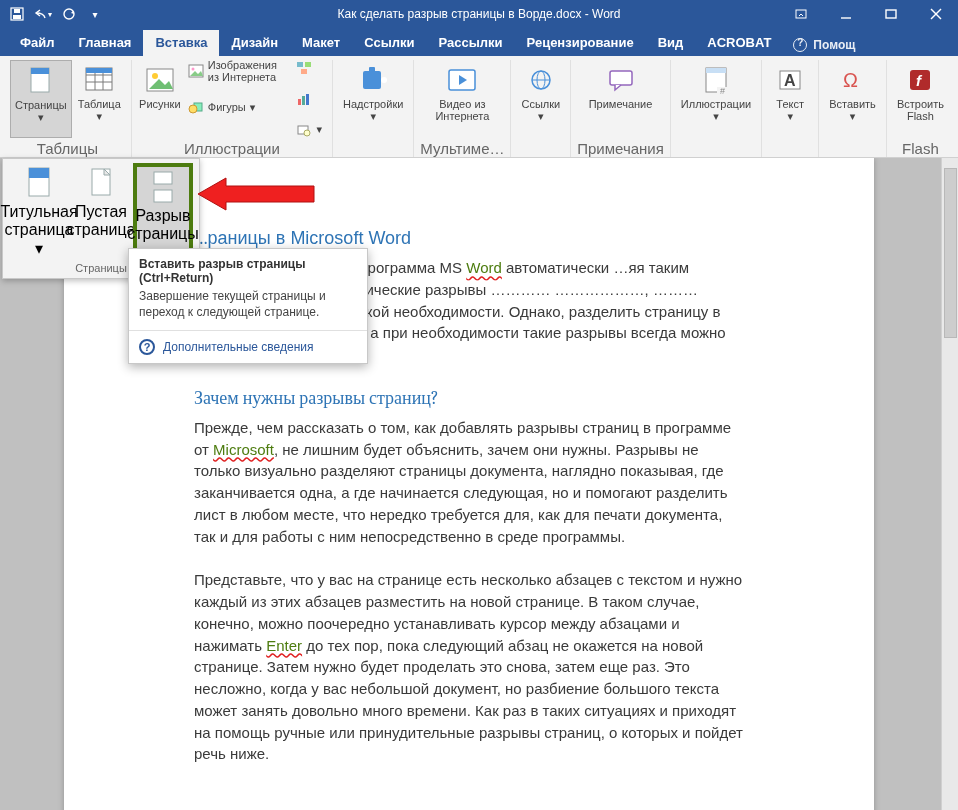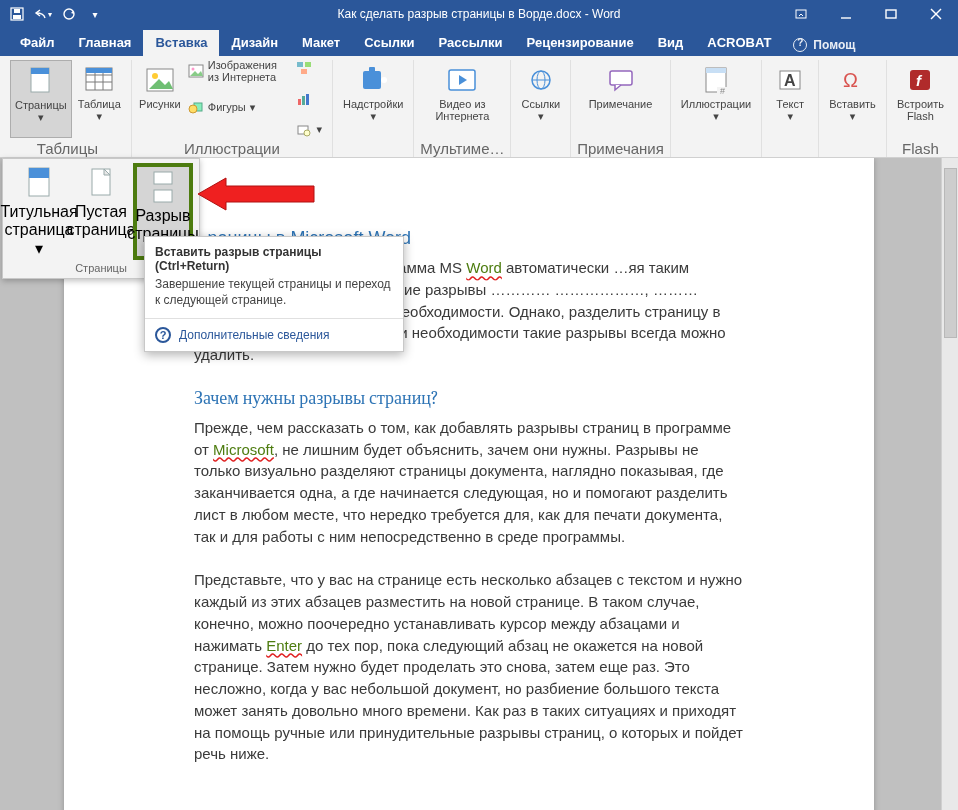--- a/index.html
+++ b/index.html
@@ -38,21 +38,21 @@
 
   
   .subribbon { position:absolute; left:2px; top:158px; background:#f3f3f3; border:1px solid #c8c8c8; box-shadow:0 2px 6px rgba(0,0,0,.25); padding:4px 6px 2px; display:flex; flex-direction:column; align-items:center; z-index:20;}
   .subribbon .items{display:flex; gap:2px;}
   .subribbon .glabel{font-size:11px; color:#666; padding:2px 0;}
   .srbtn { display:flex; flex-direction:column; align-items:center; width:60px; padding:2px 2px; text-align:center;}
   .srbtn .ic{width:28px; height:36px; margin-bottom:2px; display:flex; align-items:center; justify-content:center;}
   .srbtn.sel{background:#d5d5d5; border:4px solid #4d7c0f;}
 
   
-  .tooltip { position:absolute; left:128px; top:236px; width:260px; background:#fff; border:1px solid #c8c8c8; box-shadow:0 3px 10px rgba(0,0,0,.3); font-size:12px; color:#333; z-index:25;margin-left:16px;}
+  .tooltip { position:absolute; left:128px; top:248px; width:240px; background:#fff; border:1px solid #c8c8c8; box-shadow:0 3px 10px rgba(0,0,0,.3); font-size:12px; color:#333; z-index:25;}
   .tooltip .tt-title{ font-weight:bold; padding:8px 10px 4px;}
   .tooltip .tt-body{ padding:0 10px 10px; color:#444; line-height:1.3;}
   .tooltip .tt-sep{ height:1px; background:#e0e0e0;}
   .tooltip .tt-link{ display:flex; align-items:center; gap:8px; padding:8px 10px; color:#2b579a;}
   .tooltip .tt-link .q{width:16px;height:16px;border:2px solid #2b579a;border-radius:50%;display:flex;align-items:center;justify-content:center;font-size:11px;font-weight:bold;}
 
   
   .redarrow { position:absolute; left:196px; top:176px; width:120px; height:36px; z-index:22; }
 
   

